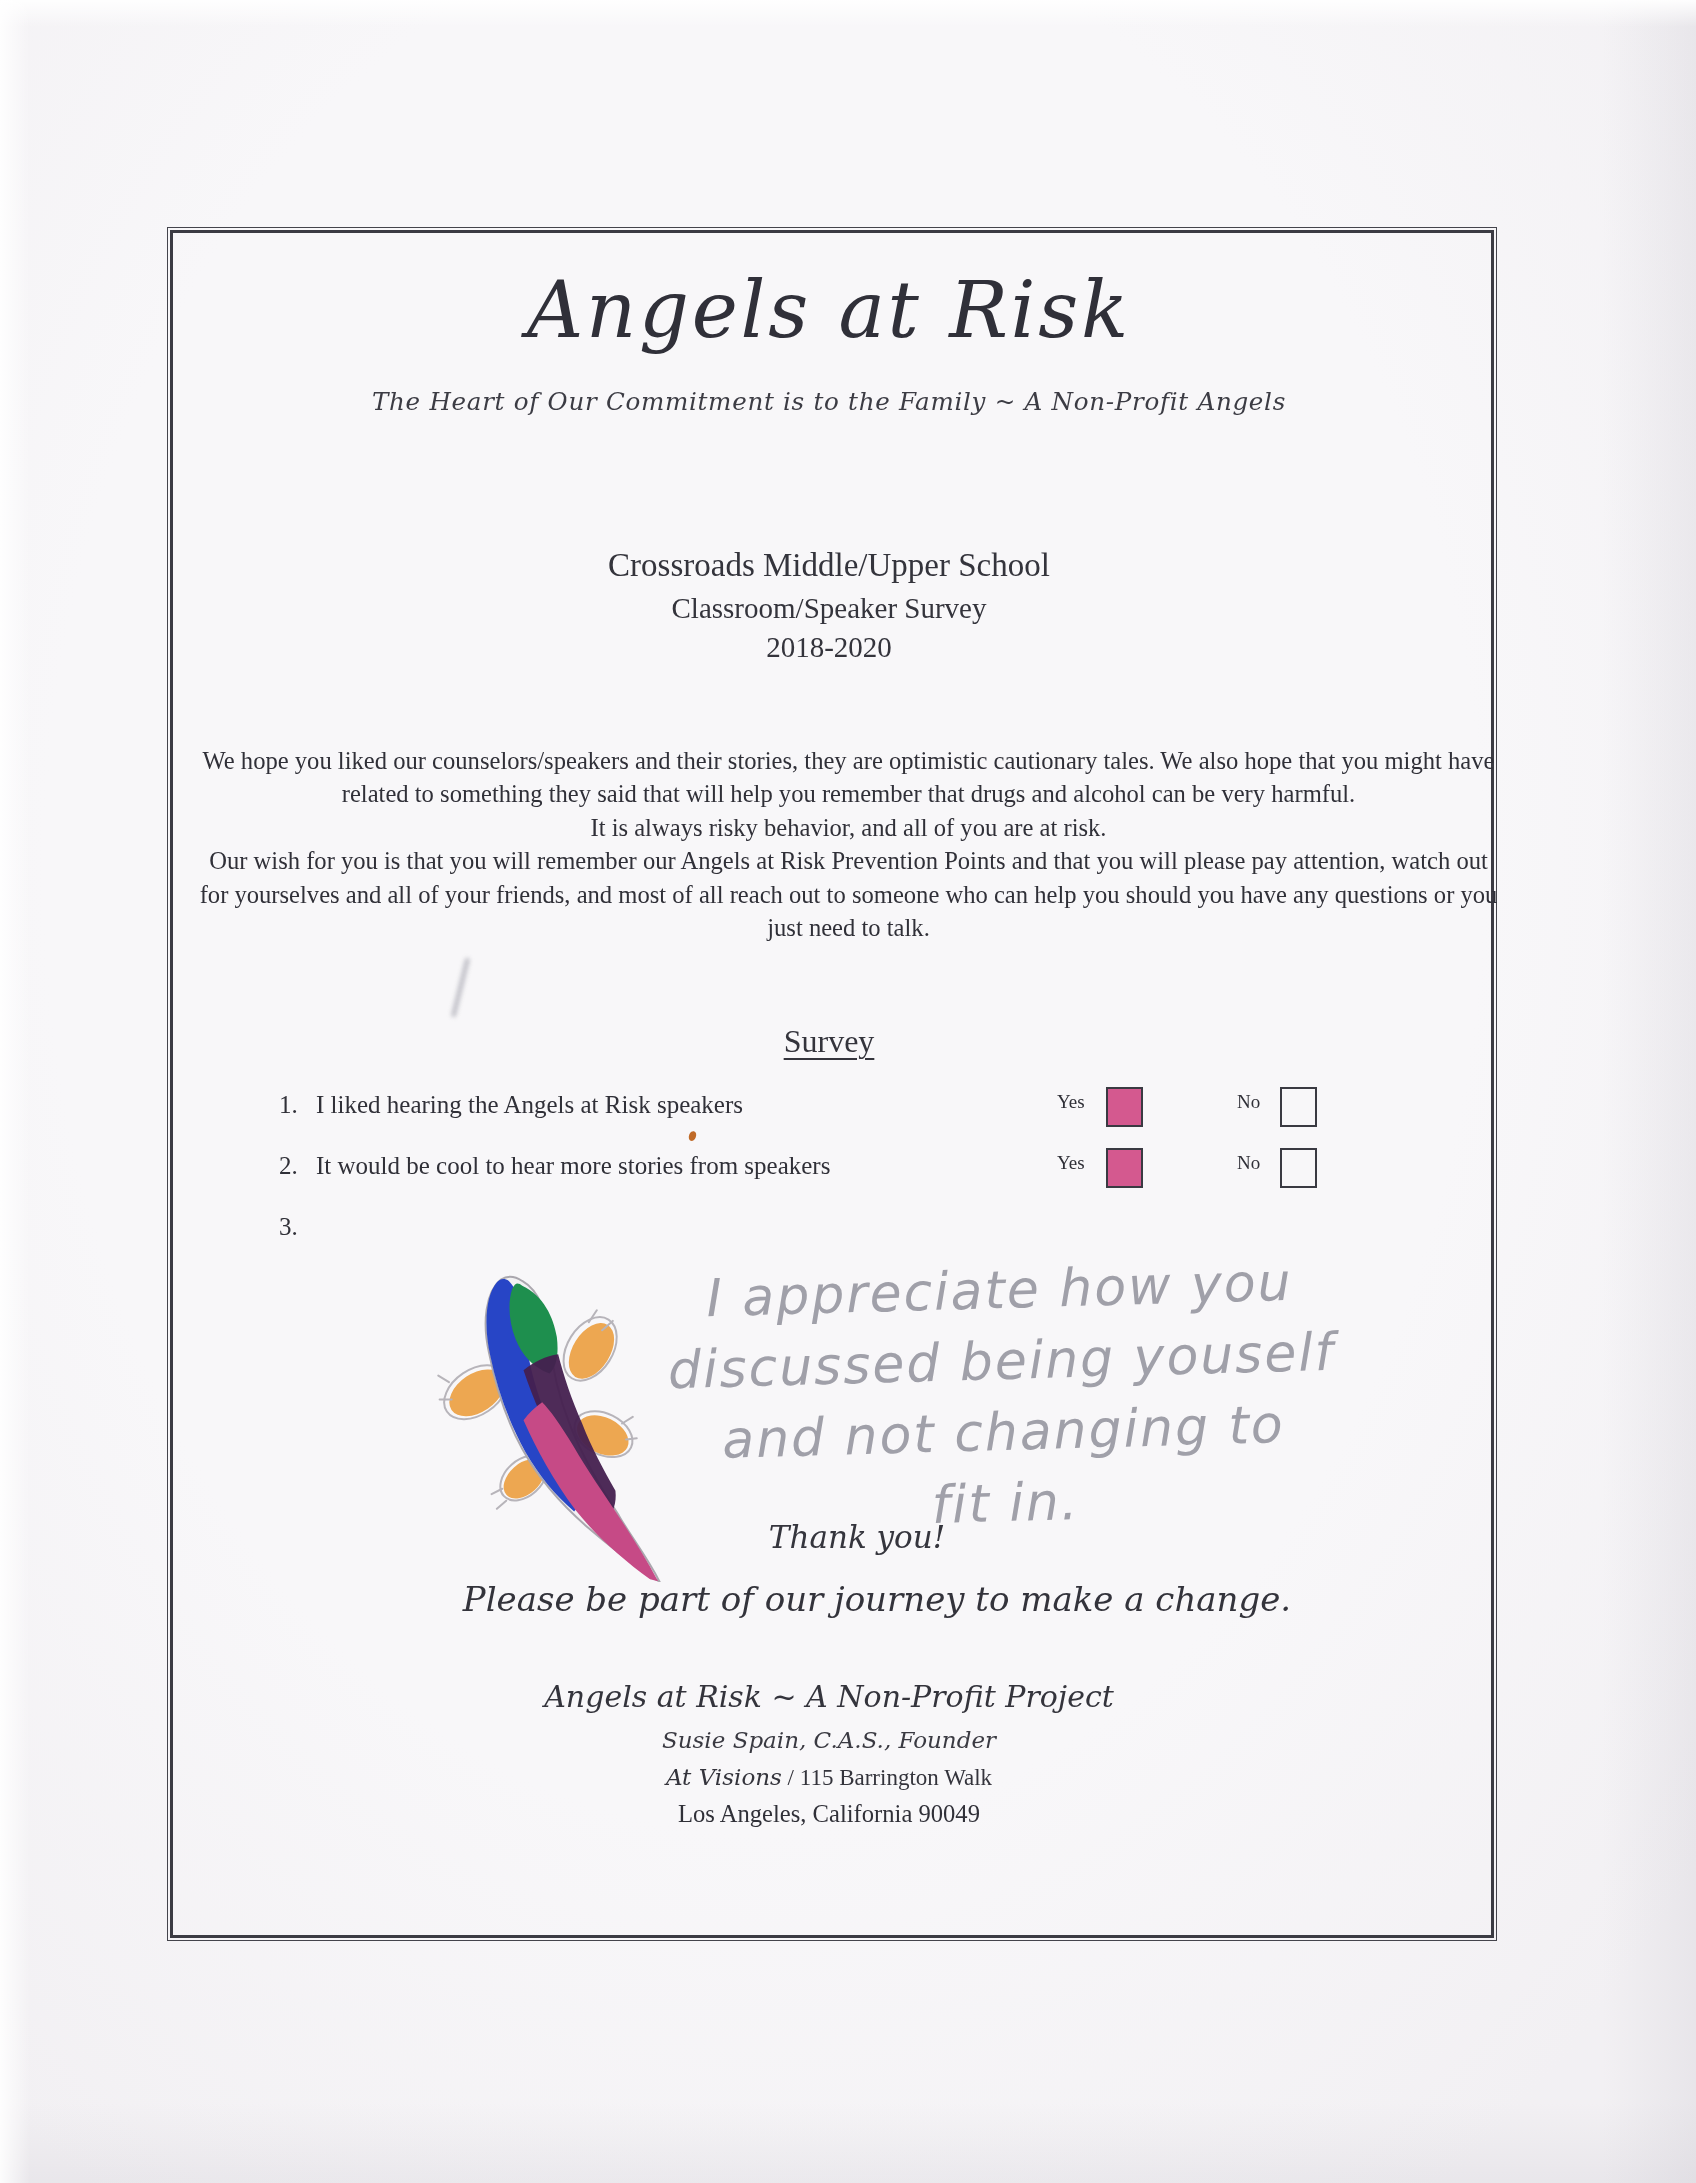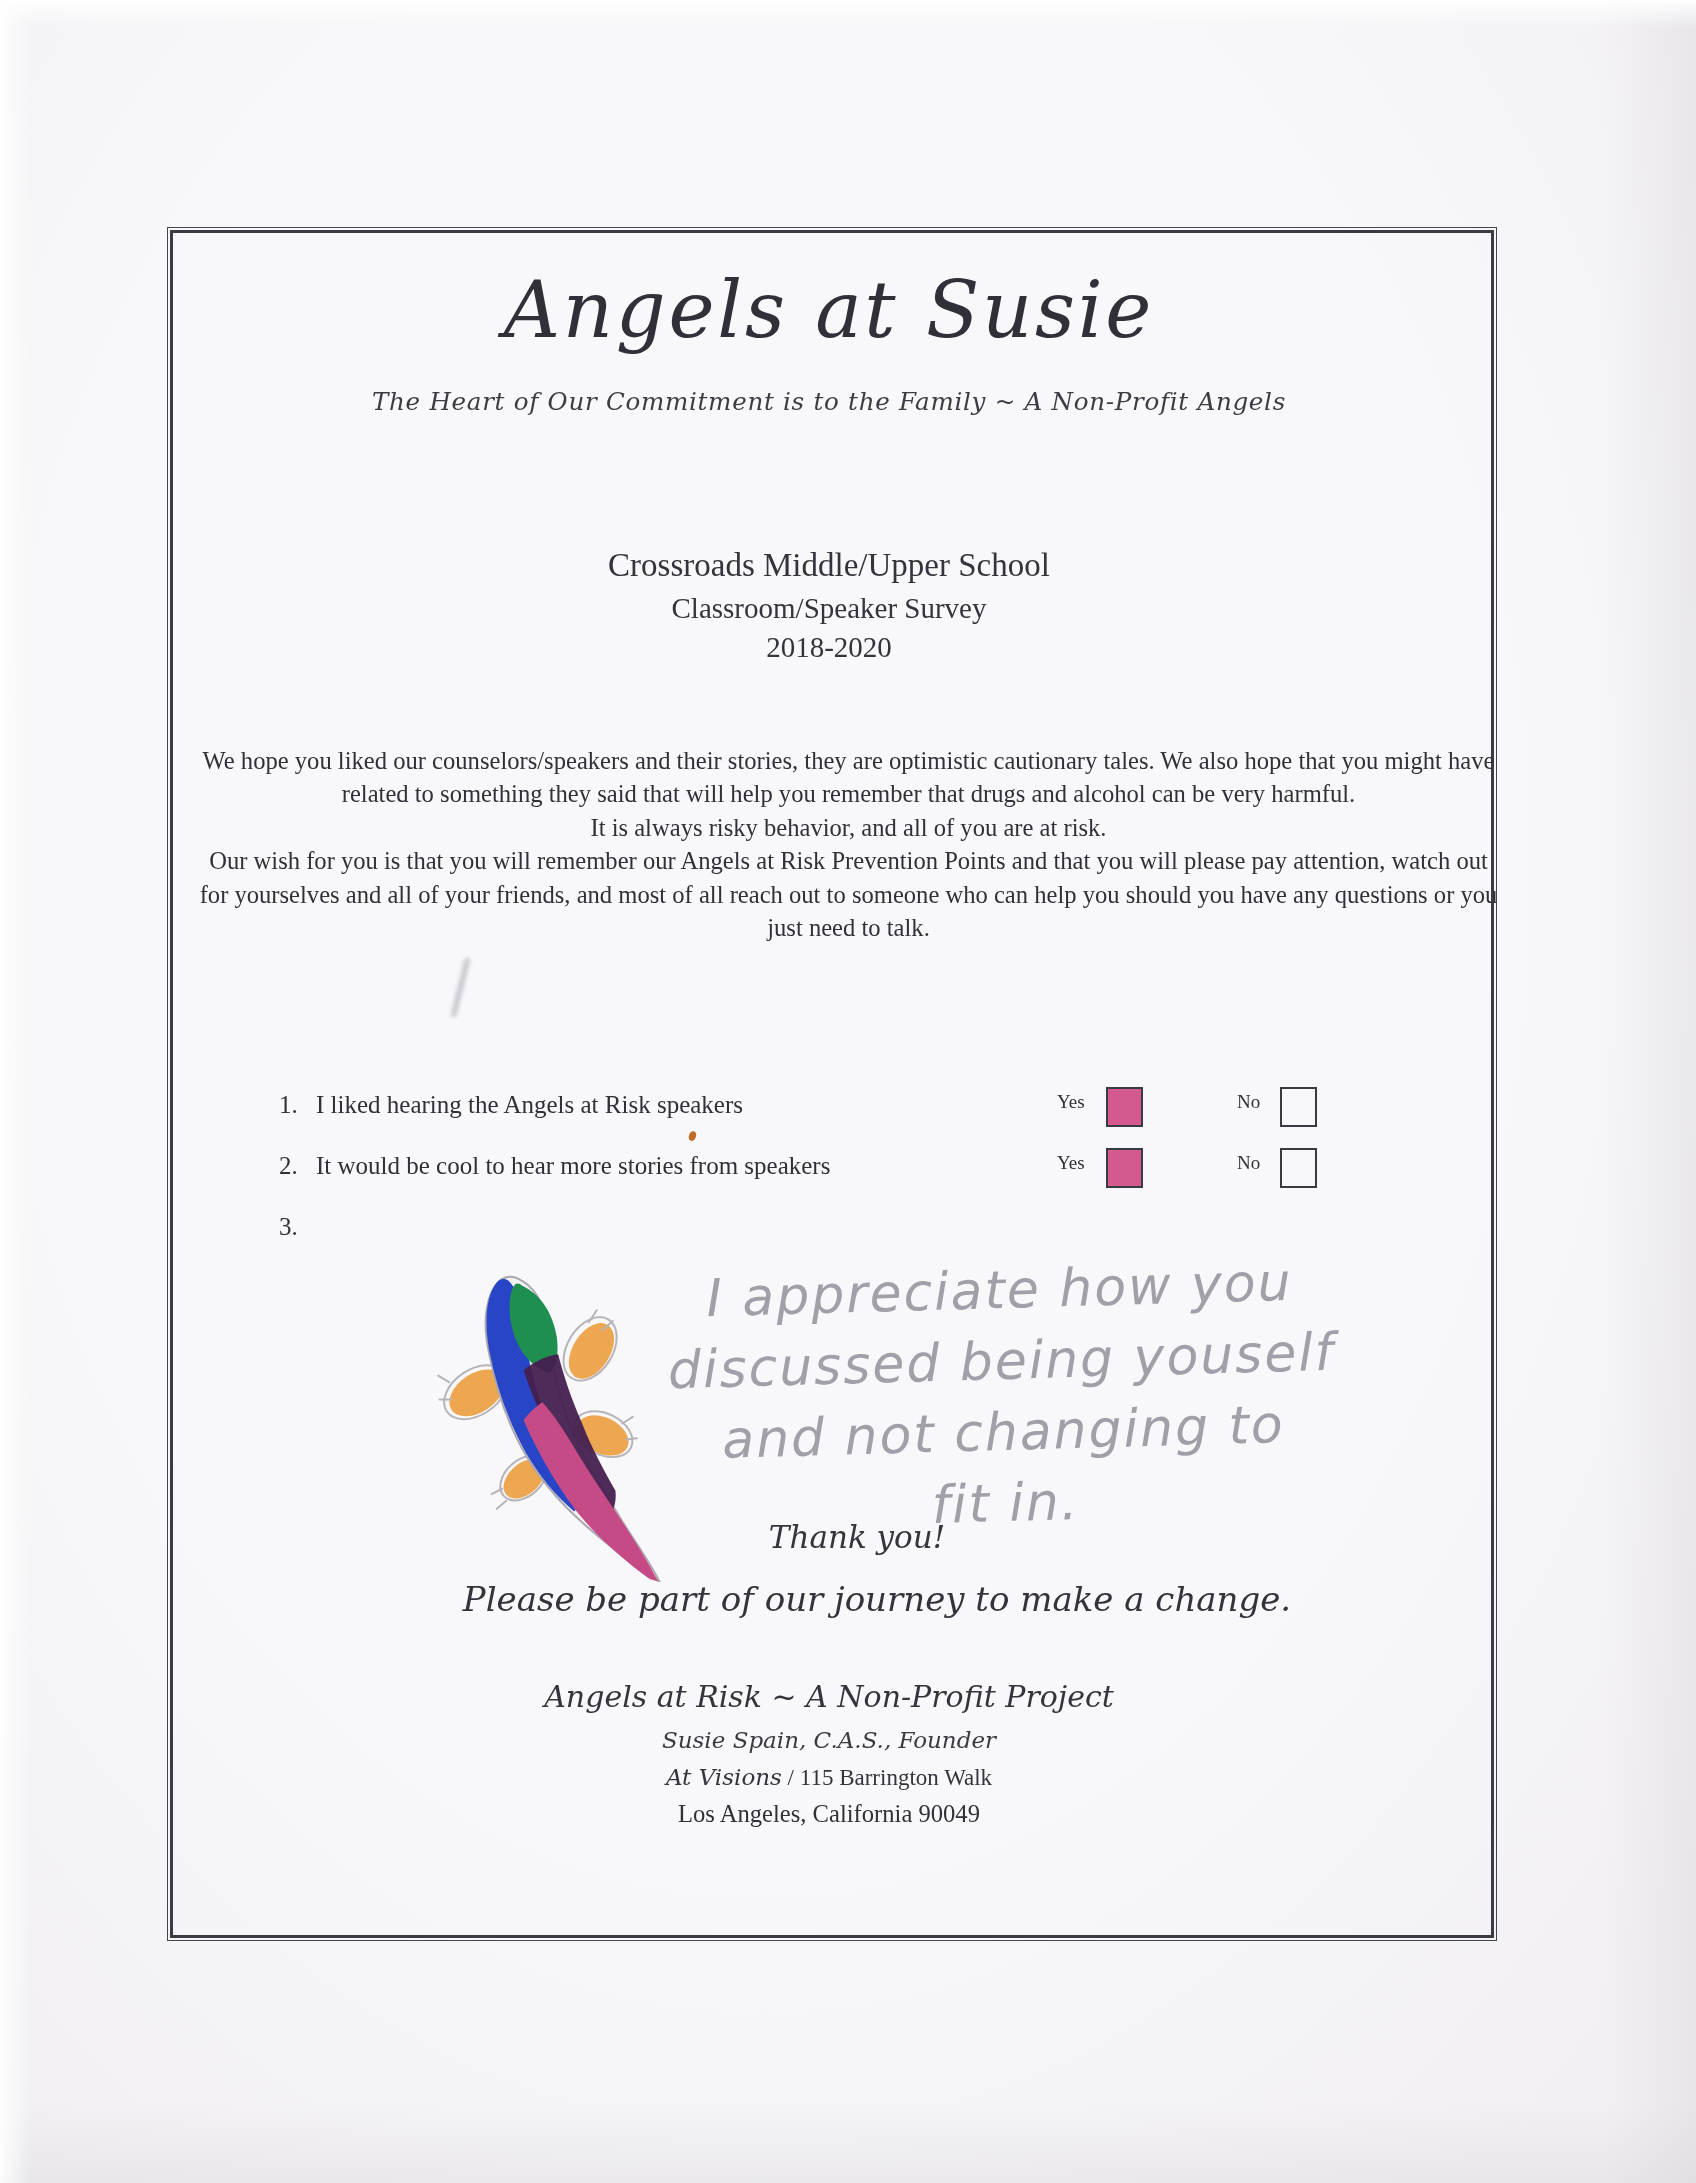--- a/index.html
+++ b/index.html
@@ -64,33 +64,36 @@
   .smudge{position:absolute;left:458px;top:957px;width:5.3px;height:61px;background:#b4b4bc;
           filter:blur(2px);transform:rotate(14deg);border-radius:2.7px;opacity:.8;}
 </style>
 </head>
 <body>
 
 <div class="page">
 
   <div class="frame"></div>
 
-  <div class="abs centered org-name">Angels at Susie</div>
+  <div class="abs centered org-name">Angels at Risk</div>
   <div class="abs centered tagline">The Heart of Our Commitment is to the Family ~  A Non-Profit Angels</div>
 
   <div class="abs centered school-1">Crossroads Middle/Upper School</div>
   <div class="abs centered school-2">Classroom/Speaker Survey</div>
   <div class="abs centered school-3">2018-2020</div>
 
   <div class="abs intro">
     <p>We hope you liked our counselors/speakers and their stories, they are optimistic cautionary tales. We also hope that you might have related to something they said that will help you remember that drugs and alcohol can be very harmful.</p>
     <p>It is always risky behavior, and all of you are at risk.</p>
     <p>Our wish for you is that you will remember our Angels at Risk Prevention Points and that you will please pay attention, watch out for yourselves and all of your friends, and most of all reach out to someone who can help you should you have any questions or you just need to talk.</p>
   </div>
 
+  <div class="abs centered survey-heading">
+    <span>Survey</span>
+  </div>
 
   <div class="smudge"></div>
 
   <div class="q-row q1">
     <span class="q-num">1.</span>
     <span class="q-text">I liked hearing the Angels at Risk speakers</span>
     <span class="yn-label yes-label">Yes</span>
     <span class="checkbox yes-box checked"></span>
     <span class="yn-label no-label">No</span>
     <span class="checkbox no-box"></span>

